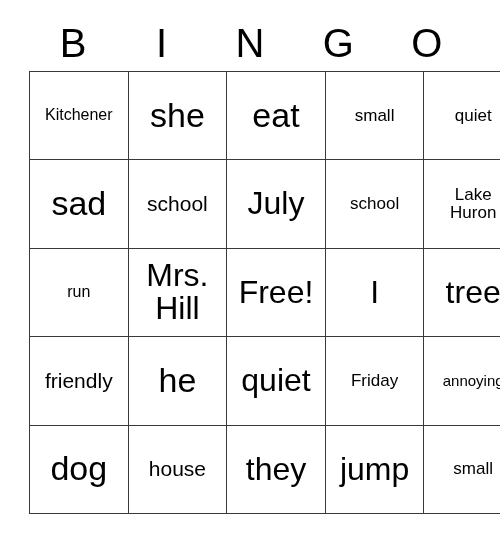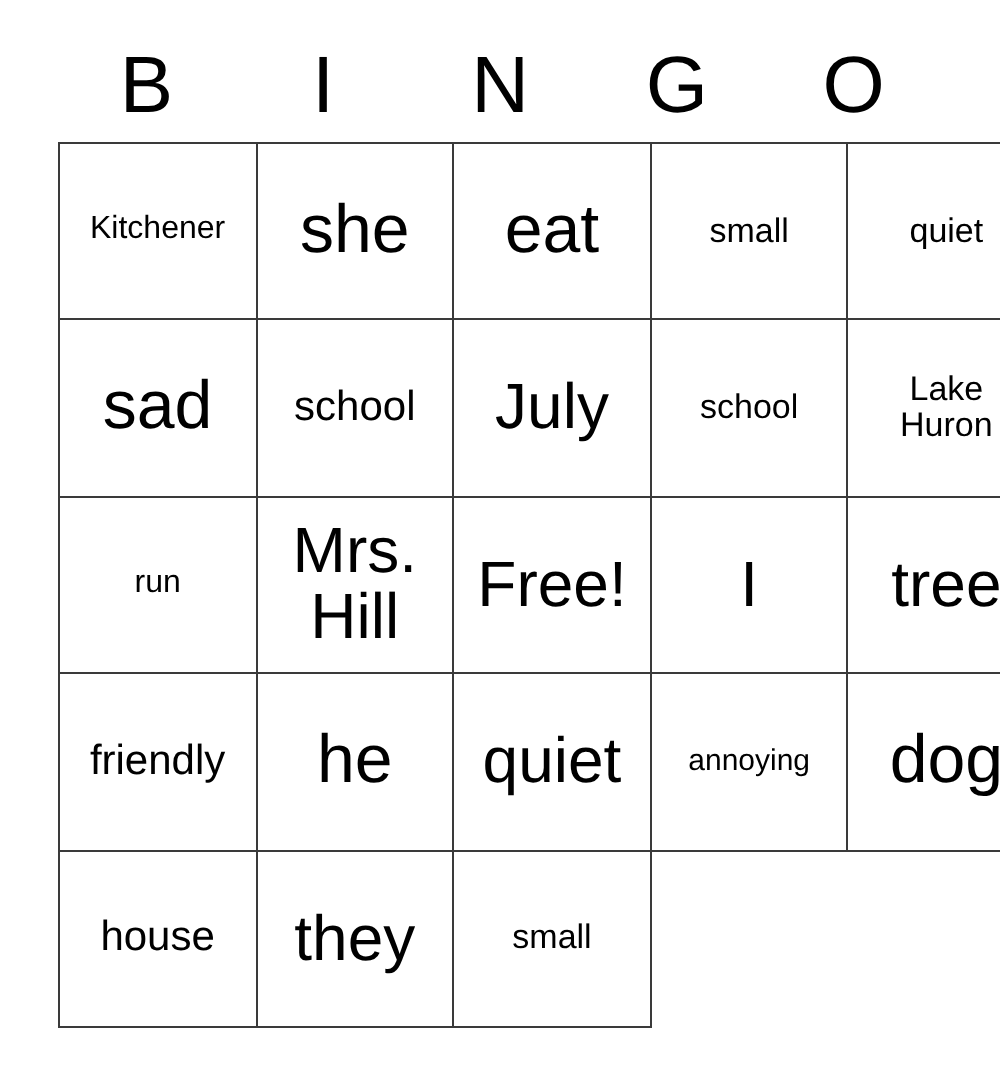--- a/index.html
+++ b/index.html
@@ -146,30 +146,36 @@
     <div class="cell">
         <span class="cell-text fs-sm">friendly</span>
       </div>
     <div class="cell">
         <span class="cell-text fs-xl">he</span>
       </div>
     <div class="cell">
         <span class="cell-text fs-lg">quiet</span>
       </div>
     <div class="cell">
+        <span class="cell-text fs-md">Friday</span>
+      </div>
+    <div class="cell">
         <span class="cell-text fs-xxs">annoying</span>
       </div>
 
     <div class="cell">
         <span class="cell-text fs-xl">dog</span>
       </div>
     <div class="cell">
         <span class="cell-text fs-sm">house</span>
       </div>
     <div class="cell">
         <span class="cell-text fs-lg">they</span>
       </div>
     <div class="cell">
+        <span class="cell-text fs-lg">jump</span>
+      </div>
+    <div class="cell">
         <span class="cell-text fs-md">small</span>
       </div>
 
   </div>
 </div>
 
 </body></html>

